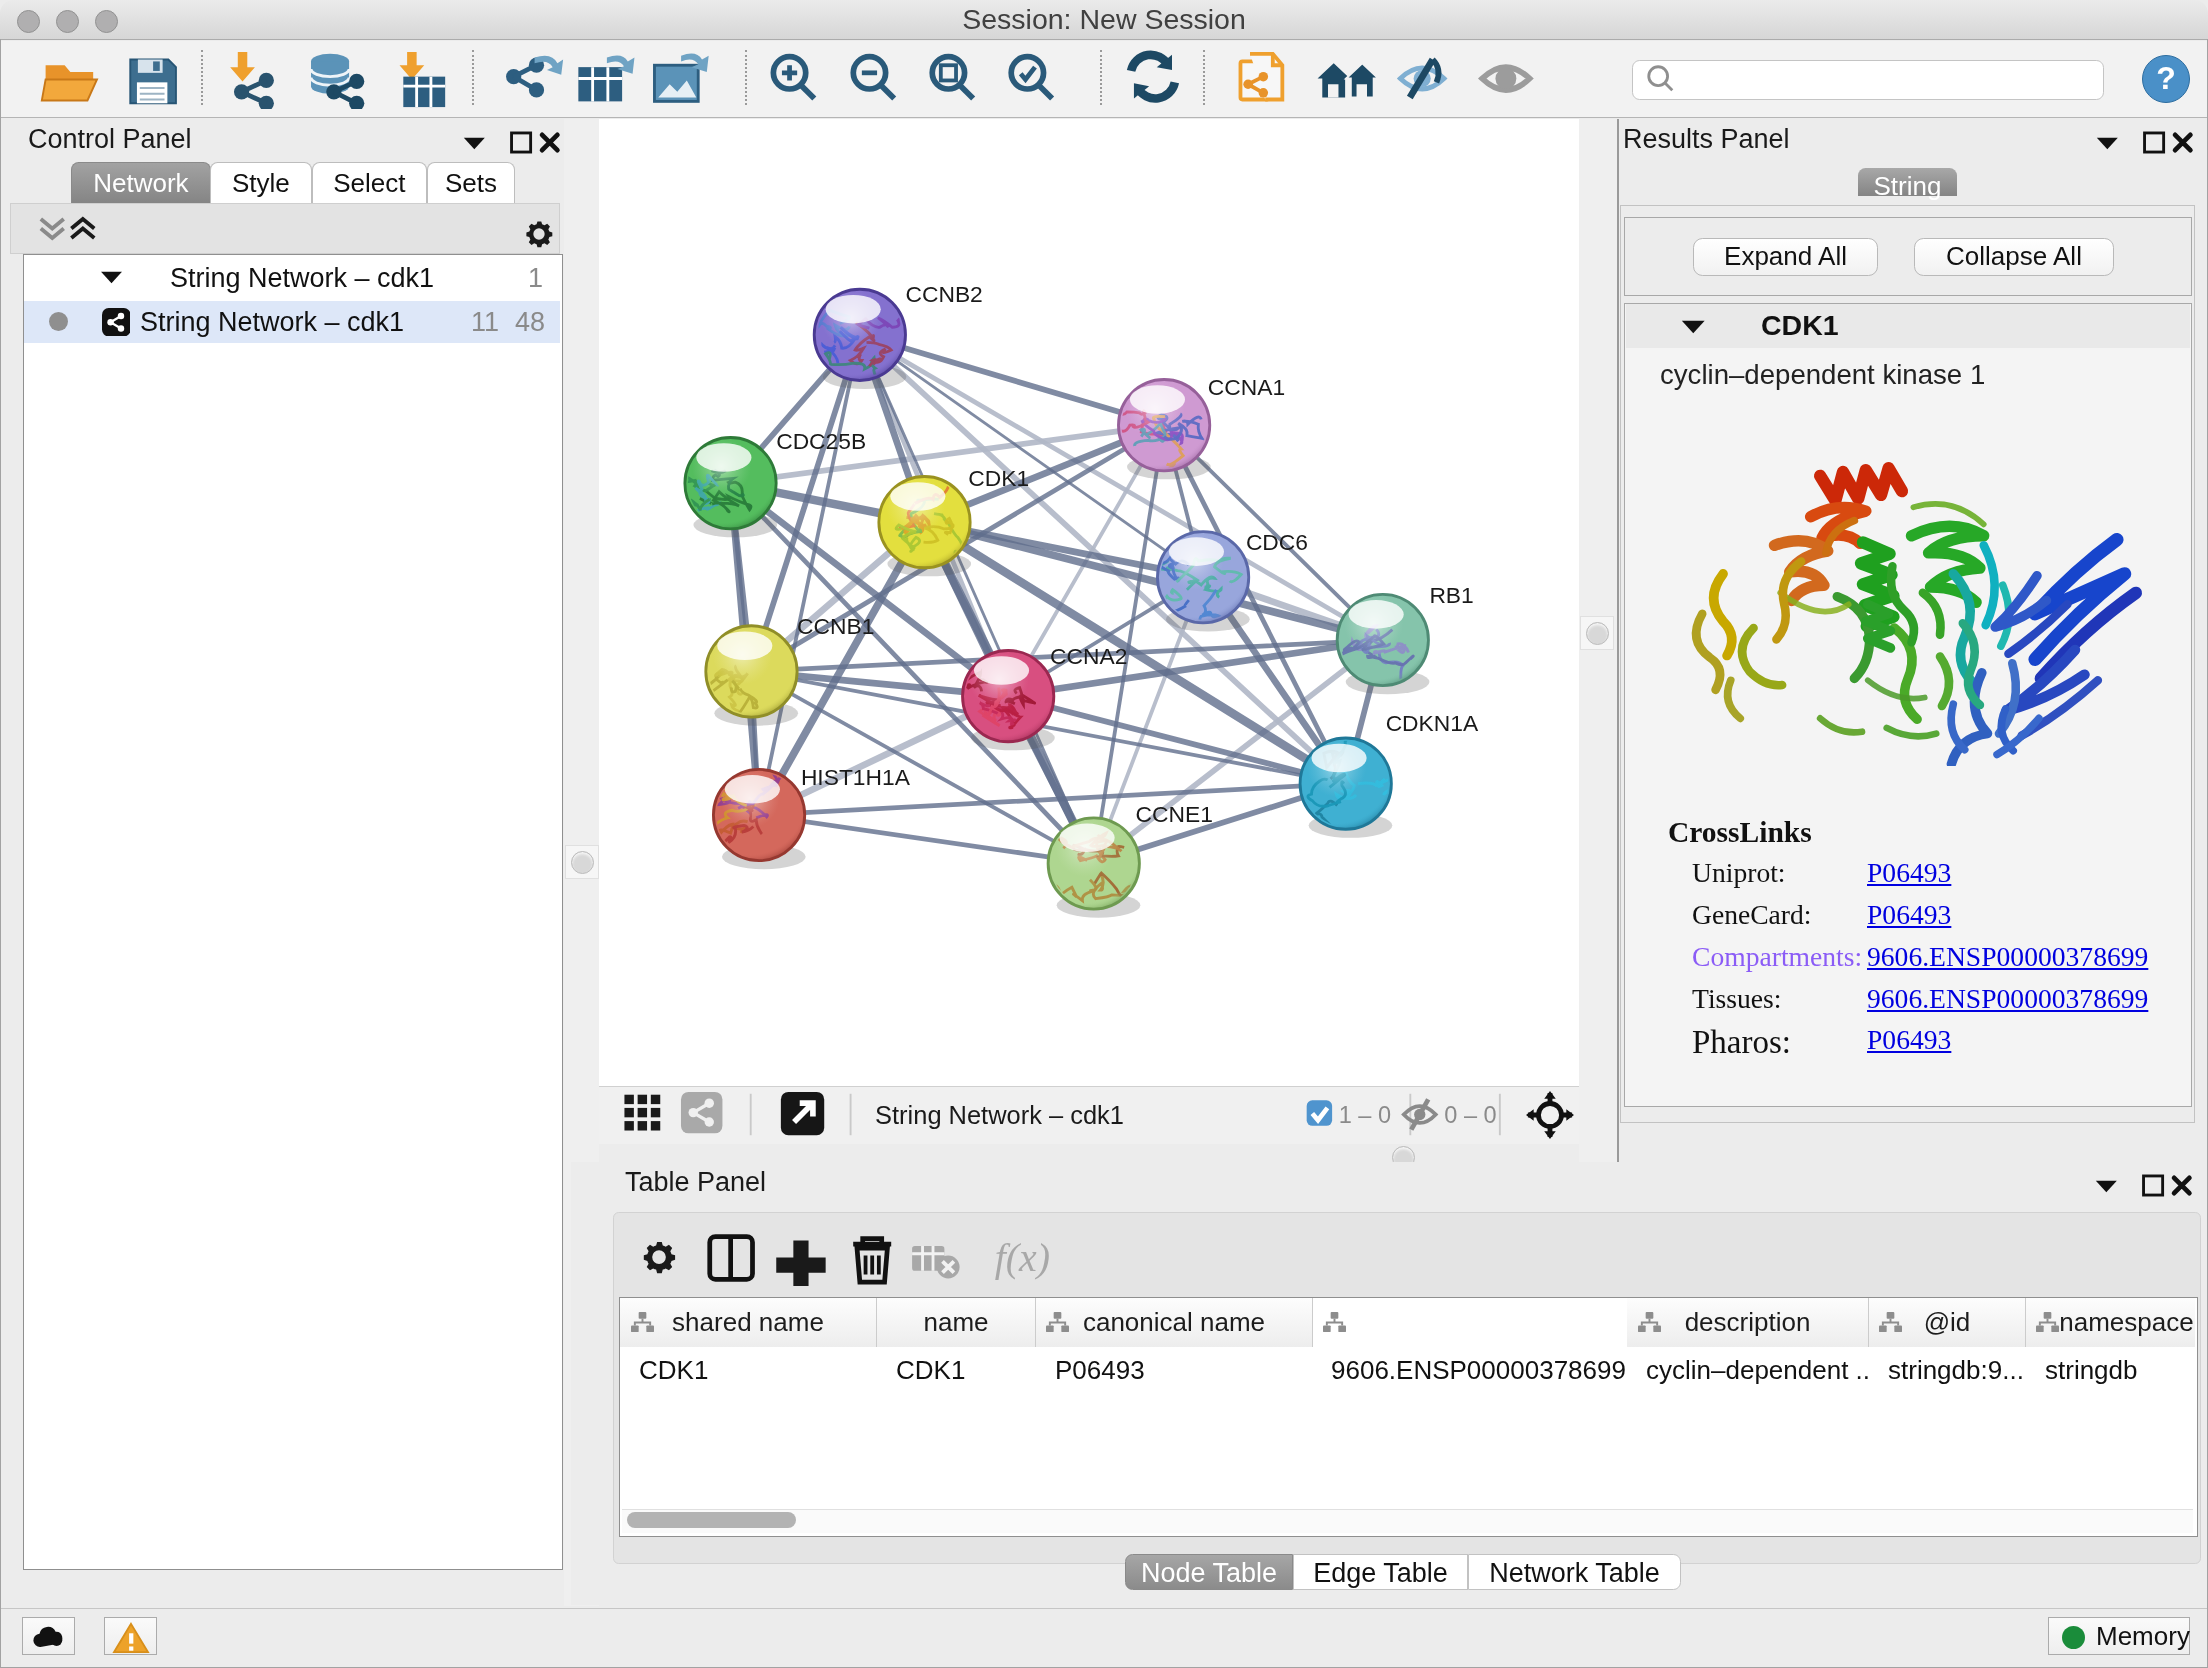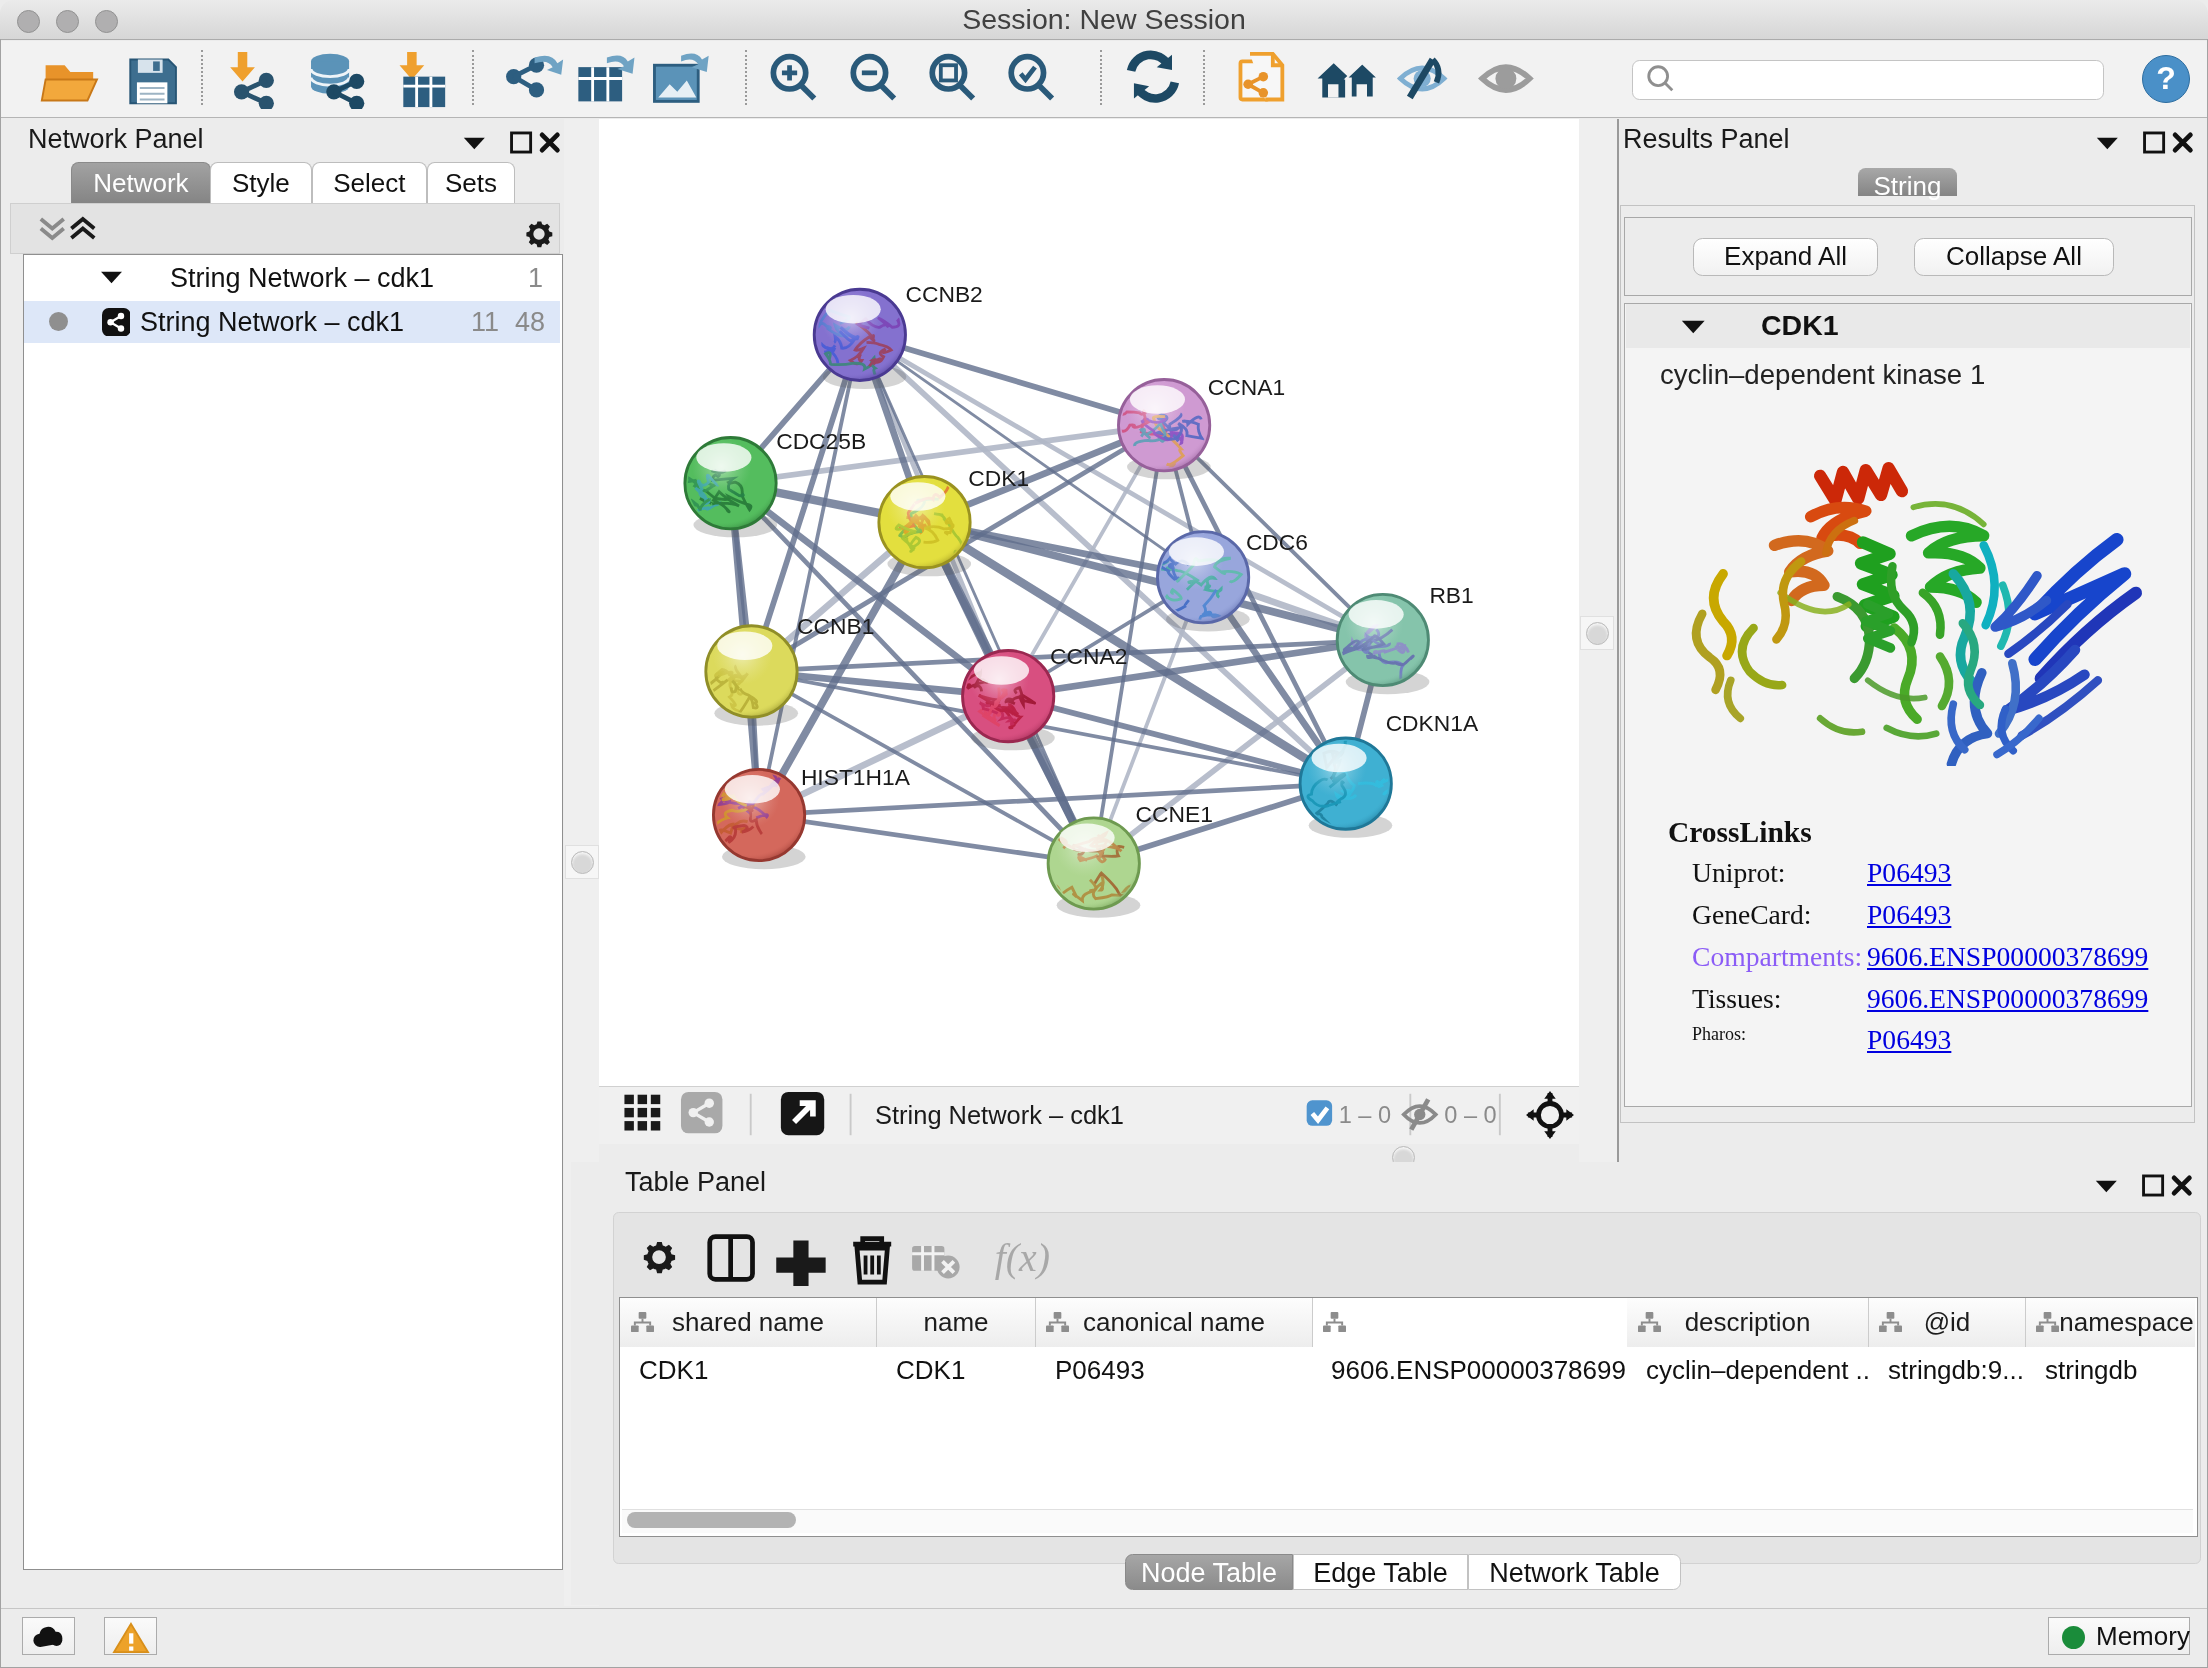--- a/index.html
+++ b/index.html
@@ -196,21 +196,21 @@
 <div class="abs tsep" style="left:1100px"></div>
 <div class="abs tsep" style="left:1203px"></div>
 <div id="searchbox" class="abs"></div>
 <svg class="abs" style="left:1645px;top:63px" width="32" height="32" viewBox="0 0 34 34">
  <circle cx="14" cy="14" r="10" fill="none" stroke="#8f8f8f" stroke-width="3"></circle>
     <path d="M21 21 l8 8" stroke="#8f8f8f" stroke-width="3"></path>
 </svg>
 <div class="abs" style="left:2142px;top:55px;width:48px;height:48px;border-radius:50%;background:#4a90c8;border:1.9px solid #2d6da0;box-sizing:border-box;color:#fff;font-size:32px;font-weight:bold;text-align:center;line-height:44px;">?</div>
 
 <div id="cpanel" class="abs">
- <div class="abs ptitle" style="left:25px;top:4.8px;">Network Panel</div>
+ <div class="abs ptitle" style="left:25px;top:4.8px;">Control Panel</div>
  <svg class="abs" style="left:457px;top:11.4px" width="105" height="25" viewBox="0 0 110 26">
   <path d="M4 8 l11 12 11-12z" fill="#111"></path>
   <rect x="54" y="3" width="20" height="20" fill="none" stroke="#111" stroke-width="3"></rect>
   <path d="M86 5 l16 16 M102 5 l-16 16" stroke="#111" stroke-width="5" stroke-linecap="round"></path>
  </svg>
  <div class="tab tabsel" style="left:68px;width:140px;">Network</div>
  <div class="tab" style="left:207px;width:102px;">Style</div>
  <div class="tab" style="left:309px;width:115px;">Select</div>
  <div class="tab" style="left:424px;width:88px;">Sets</div>
  <div id="cbar" class="abs"></div>
@@ -697,21 +697,21 @@
 <path d="M355 290 q-12 26 8 44" fill="none" stroke="#3060c8" stroke-width="8" stroke-opacity="1" stroke-linecap="round" stroke-linejoin="round"></path>
 <path d="M390 300 q-20 24 -44 38" fill="none" stroke="#3868cc" stroke-width="8" stroke-opacity="1" stroke-linecap="round" stroke-linejoin="round"></path>
 <path d="M160 300 q20 18 44 14" fill="none" stroke="#5aa020" stroke-width="7" stroke-opacity="0.9" stroke-linecap="round" stroke-linejoin="round"></path>
 <path d="M230 310 q26 14 52 6" fill="none" stroke="#48a024" stroke-width="7" stroke-opacity="0.9" stroke-linecap="round" stroke-linejoin="round"></path>
  </svg>
  <div class="abs serif" style="left:48px;top:697px;font-size:29.5px;font-weight:bold;color:#111;">CrossLinks</div>
  <div class="abs serif" style="left:72px;top:738px;font-size:27.6px;color:#111;">Uniprot:</div>
  <div class="abs serif" style="left:72px;top:780px;font-size:27.6px;color:#111;">GeneCard:</div>
  <div class="abs serif" style="left:72px;top:822px;font-size:27.6px;color:#8b5cf6;">Compartments:</div>
  <div class="abs serif" style="left:72px;top:864px;font-size:27.6px;color:#111;">Tissues:</div>
- <div class="abs serif" style="left:72px;top:905px;font-size:18px;color:#111;">Pharos:</div>
+ <div class="abs serif" style="left:72px;top:905px;font-size:33px;color:#111;">Pharos:</div>
  <div class="abs serif" style="left:247px;top:738px;font-size:27.6px;"><a class="rl">P06493</a></div>
  <div class="abs serif" style="left:247px;top:780px;font-size:27.6px;"><a class="rl">P06493</a></div>
  <div class="abs serif" style="left:247px;top:822px;font-size:27.6px;"><a class="rl">9606.ENSP00000378699</a></div>
  <div class="abs serif" style="left:247px;top:864px;font-size:27.6px;"><a class="rl">9606.ENSP00000378699</a></div>
  <div class="abs serif" style="left:247px;top:905px;font-size:27.6px;"><a class="rl">P06493</a></div>
 </div>
 
 <div id="tpanel" class="abs">
  <div class="abs ptitle" style="left:54px;top:4.8px;">Table Panel</div>
  <svg class="abs" style="left:1521px;top:11.4px" width="105" height="25" viewBox="0 0 110 26">

